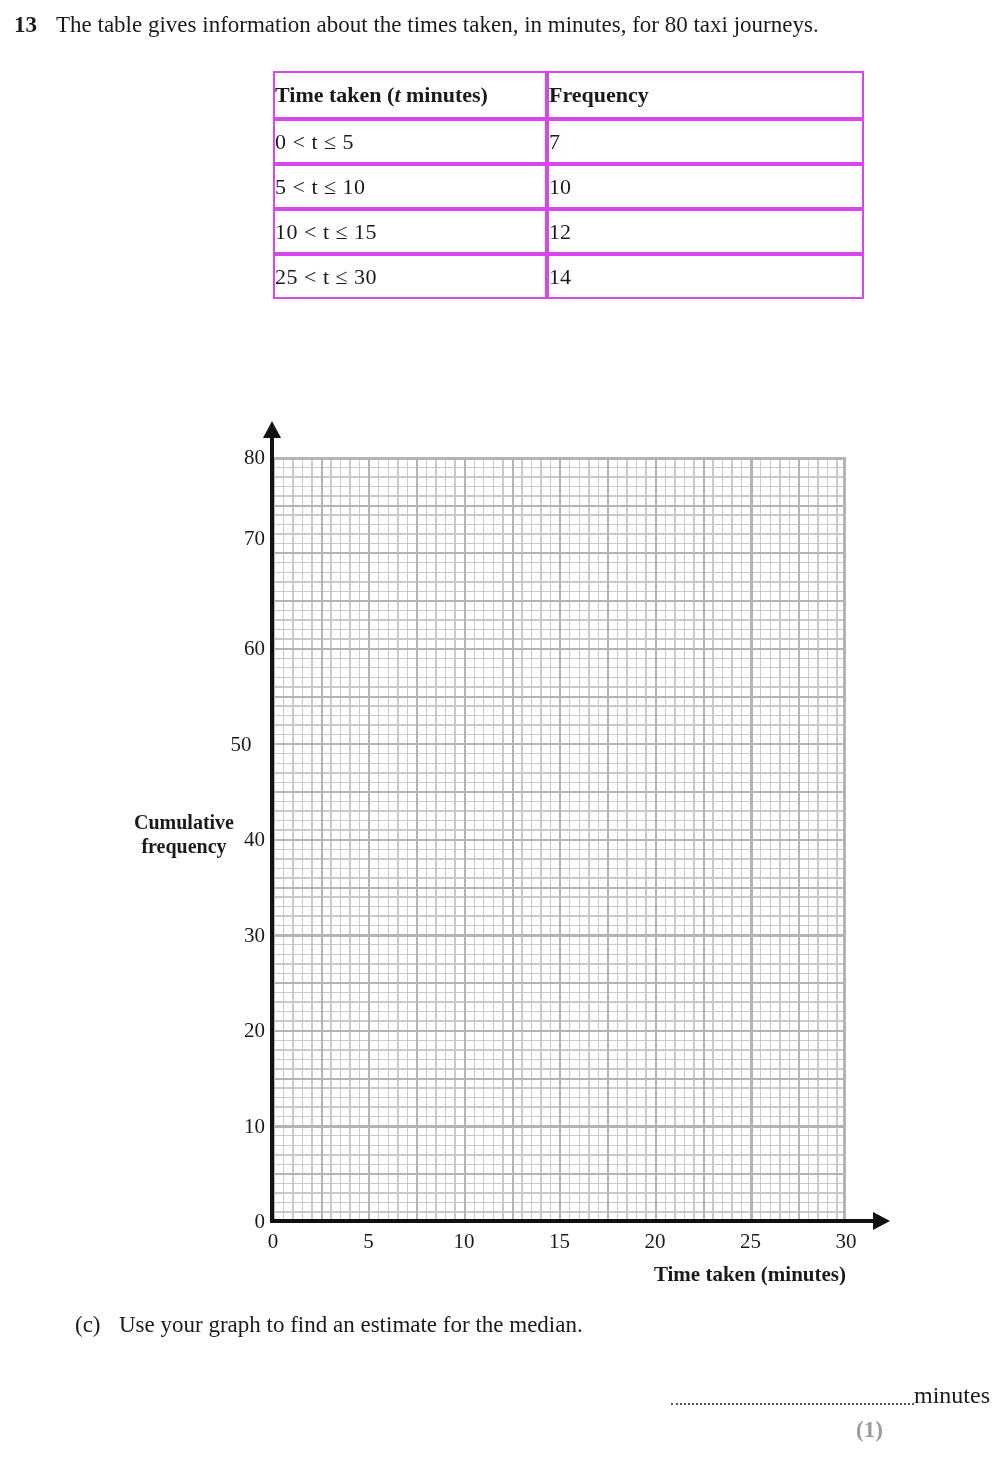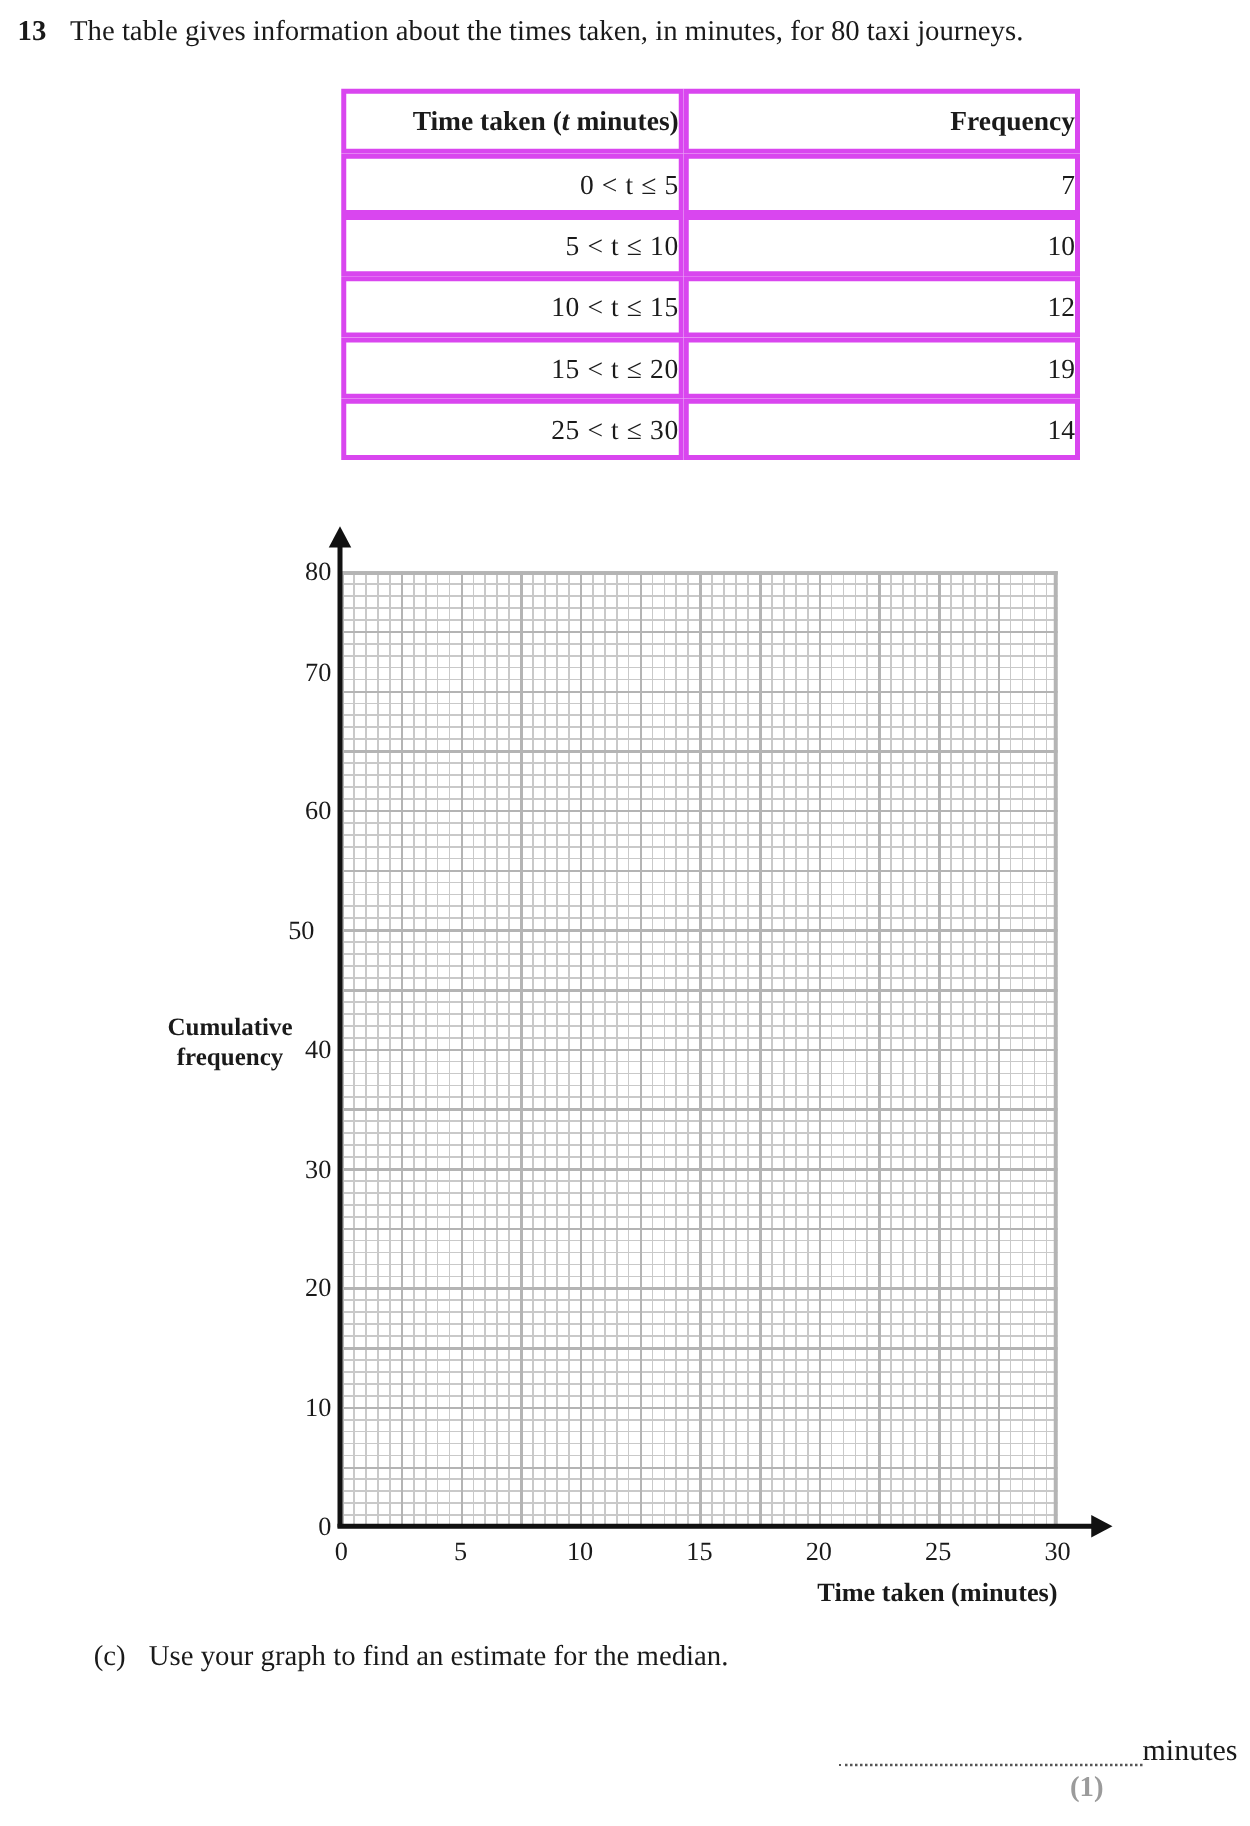--- a/index.html
+++ b/index.html
@@ -36,24 +36,24 @@
   #frequency-table {
     position: absolute;
     left: 273px;
     top: 71px;
     width: 591px;
     border-collapse: separate;
     border-spacing: 0;
     table-layout: fixed;
   }
   #frequency-table td, #frequency-table th {
-    border: 4px solid #d946ef;
+    border: 2px solid #d946ef;
     height: 41px;
     padding: 0;
-    text-align: right;
+    text-align: left;
     vertical-align: middle;
     font-size: 22px;
     background: #fff;
   }
   #frequency-table th {
     font-weight: bold;
     font-size: 22px;
     height: 44px;
   }
   #frequency-table col.c1 { width: 274px; }
@@ -207,21 +207,20 @@
     width: 44px;
   }
 
   #answer-row {
     position: absolute;
     left: 600px;
     top: 1383px;
     width: 390px;
     height: 30px;
     display: flex;
-    align-items: flex-end;
     justify-content: flex-end;
   }
   #answer-dots {
     flex: 0 0 auto;
     width: 243px;
     border-bottom: 2px dotted #555;
     height: 20px;
   }
   #answer-unit {
     font-size: 24px;
@@ -260,24 +259,20 @@
       <td class="interval">0 &lt; t ≤  5</td>
       <td class="freqval">7</td>
     </tr>
     <tr>
       <td class="interval">5 &lt; t ≤ 10</td>
       <td class="freqval">10</td>
     </tr>
     <tr>
       <td class="interval">10 &lt; t ≤ 15</td>
       <td class="freqval">12</td>
-    </tr>
-    <tr>
-      <td class="interval">15 &lt; t ≤ 20</td>
-      <td class="freqval">19</td>
     </tr>
     <tr>
       <td class="interval">25 &lt; t ≤ 30</td>
       <td class="freqval">14</td>
     </tr>
   </tbody>
 </table>
 
 <div id="graph-block">
 

